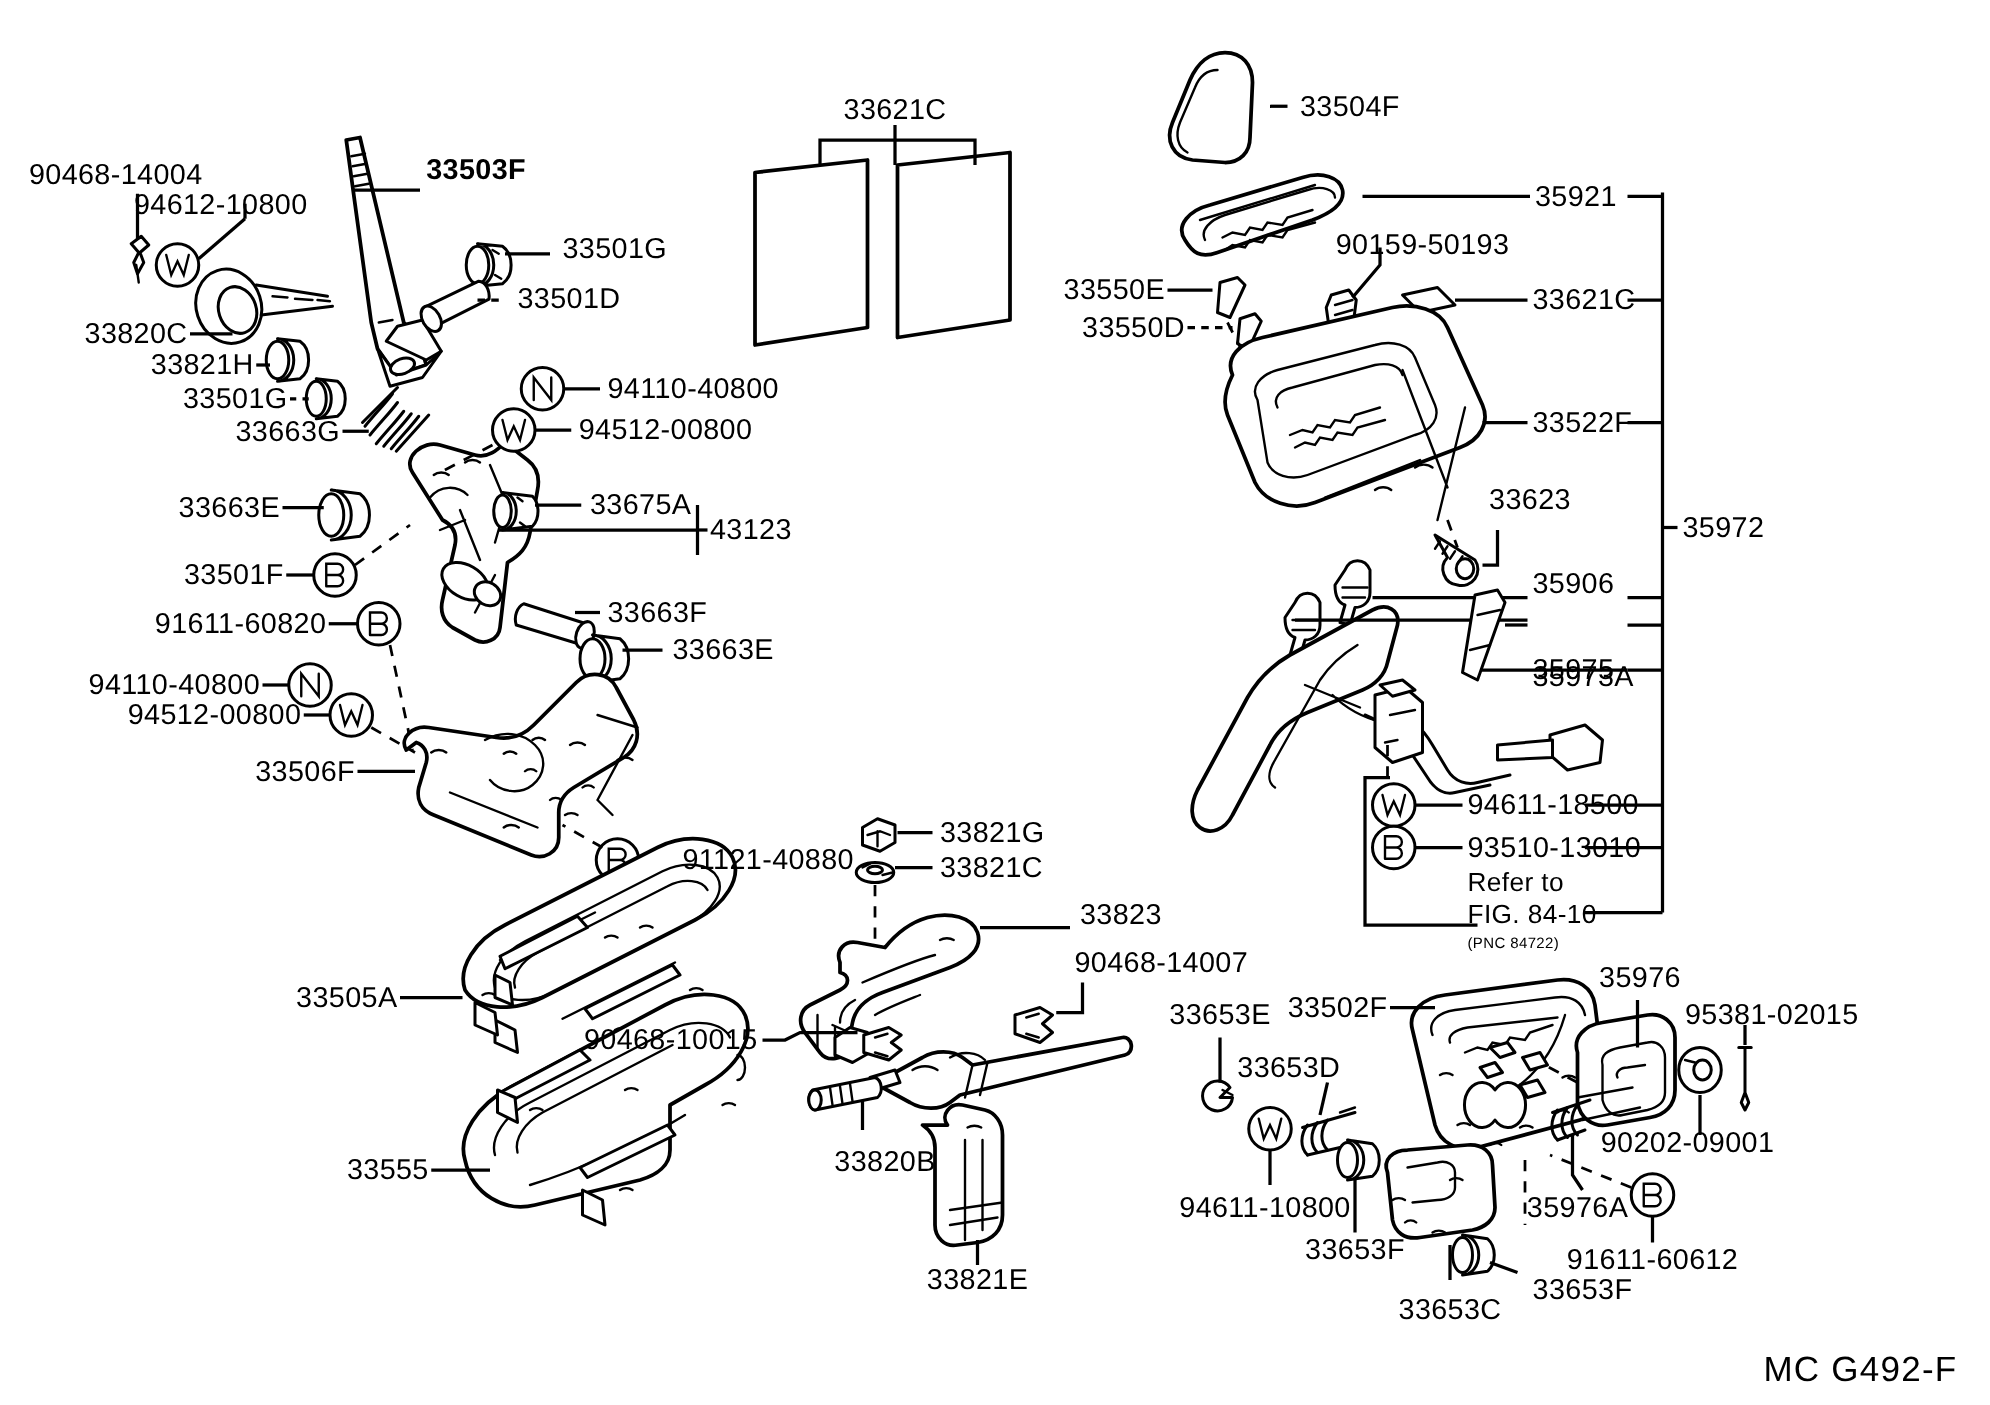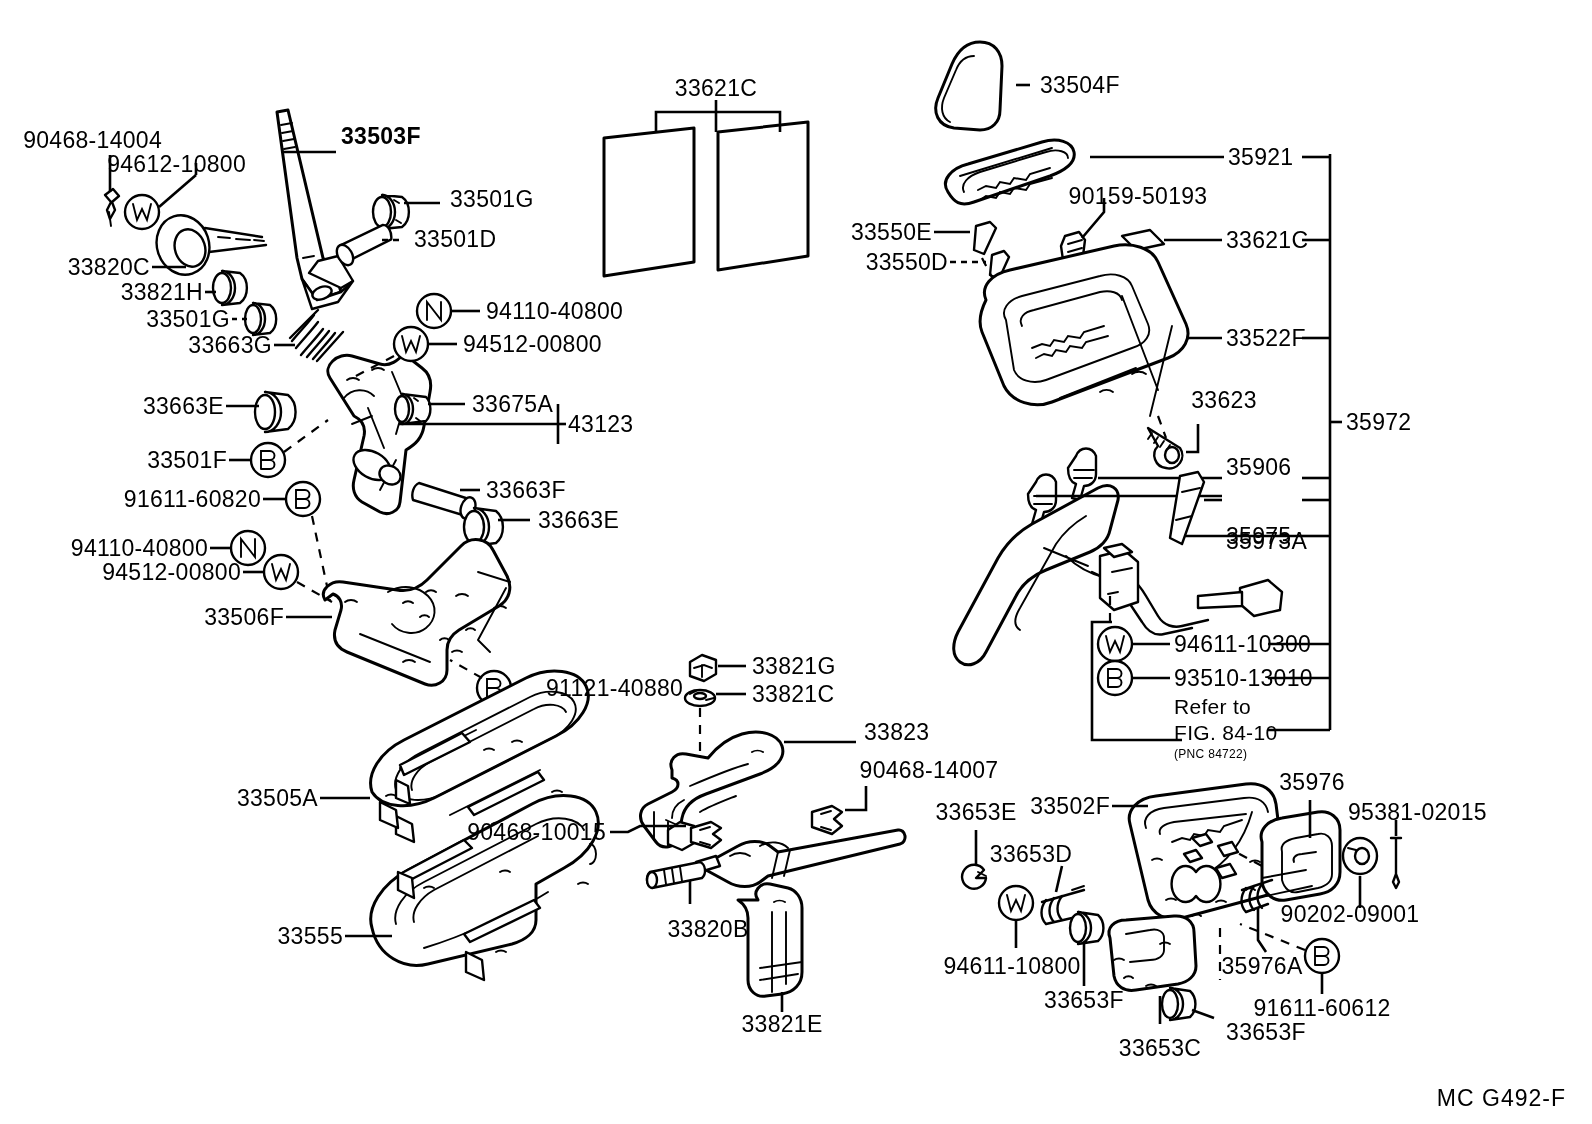--- a/index.html
+++ b/index.html
@@ -6,21 +6,21 @@
   body{width:1592px;height:1124px;font-family:"Liberation Sans",sans-serif;}
   #sheet{position:relative;width:1592px;height:1124px;overflow:hidden;background:#fff;}
   #art{position:absolute;left:0;top:0;width:1592px;height:1124px;}
   .lbl{position:absolute;font-family:"Liberation Sans",sans-serif;font-size:23px;color:#000;
        white-space:nowrap;letter-spacing:0.3px;line-height:1;}
   .lbl.sm{font-size:12px;}
   .lbl.md{font-size:21px;}
   .c{transform:translate(-50%,-50%);}
   .r{transform:translate(-100%,-50%);}
   .l{transform:translate(0,-50%);}
-  #sig{position:absolute;right:26px;bottom:14px;font-size:23px;letter-spacing:1px;margin-top:19px;}
+  #sig{position:absolute;right:26px;bottom:14px;font-size:28px;letter-spacing:1px;margin-top:19px;}
 </style>
 </head>
 <body>
 
 <div id="sheet">
 
 <svg id="art" viewBox="0 0 1592 1124" xmlns="http://www.w3.org/2000/svg">
   <defs>
     <style>
       .s{fill:none;stroke:#000;stroke-width:2.4;stroke-linejoin:round;stroke-linecap:round;}
@@ -571,21 +571,21 @@
 <div class="lbl c" style="left:1138px;top:196px;">90159-50193</div>
 <div class="lbl r" style="left:932px;top:232px;">33550E</div>
 <div class="lbl r" style="left:948px;top:262px;">33550D</div>
 <div class="lbl l" style="left:1226px;top:240px;">33621C</div>
 <div class="lbl l" style="left:1226px;top:338px;text-align:center;">33522F</div>
 <div class="lbl c" style="left:1224px;top:400px;">33623</div>
 <div class="lbl l" style="left:1346px;top:422px;">35972</div>
 <div class="lbl l" style="left:1226px;top:467px;">35906</div>
 <div class="lbl l" style="left:1226px;top:501px;margin-top:40px;">35973A</div>
 <div class="lbl l" style="left:1226px;top:536px;">35975</div>
-<div class="lbl l" style="left:1174px;top:644px;">94611-10300</div>
+<div class="lbl l" style="left:1174px;top:644px;">94611-18500</div>
 <div class="lbl l" style="left:1174px;top:678px;">93510-13010</div>
 <div class="lbl l md" style="left:1174px;top:706px;">Refer to</div>
 <div class="lbl l md" style="left:1174px;top:732px;">FIG. 84-10</div>
 <div class="lbl l sm" style="left:1174px;top:754px;">(PNC 84722)</div>
 
 <div class="lbl c" style="left:976px;top:812px;">33653E</div>
 <div class="lbl r" style="left:1110px;top:806px;">33502F</div>
 <div class="lbl c" style="left:1312px;top:782px;">35976</div>
 <div class="lbl l" style="left:1348px;top:812px;">95381-02015</div>
 <div class="lbl c" style="left:1031px;top:854px;">33653D</div>

